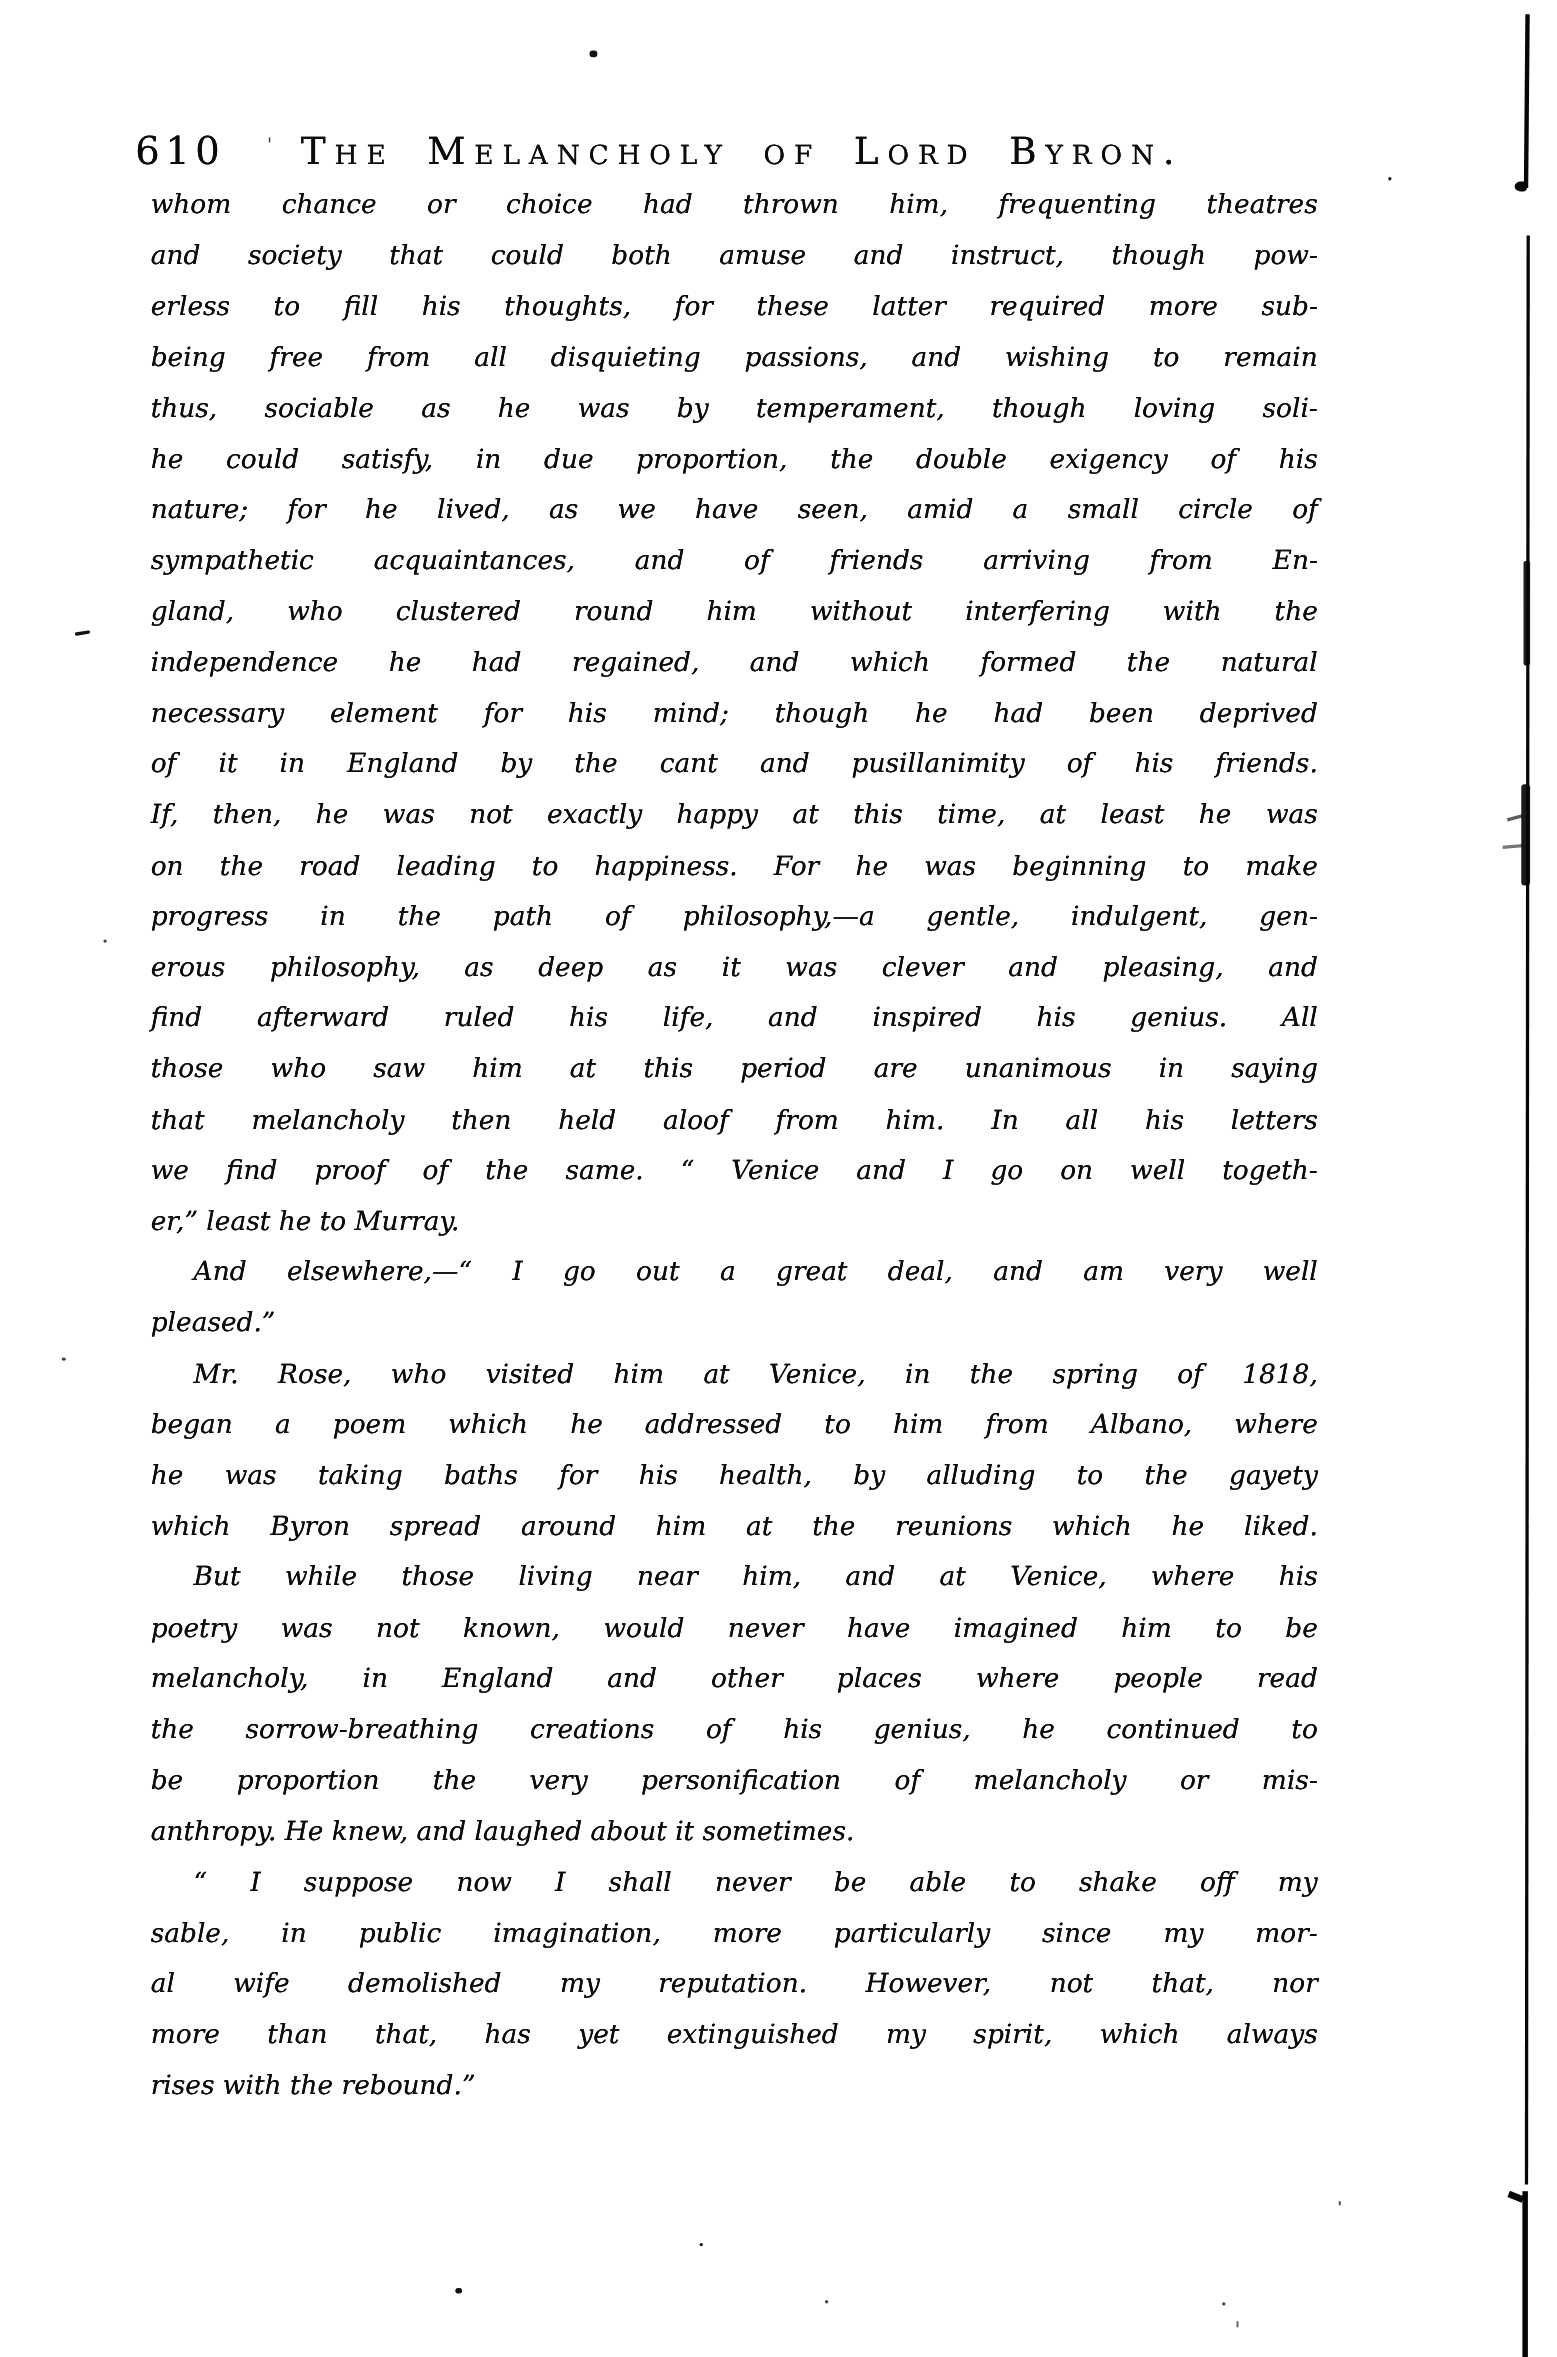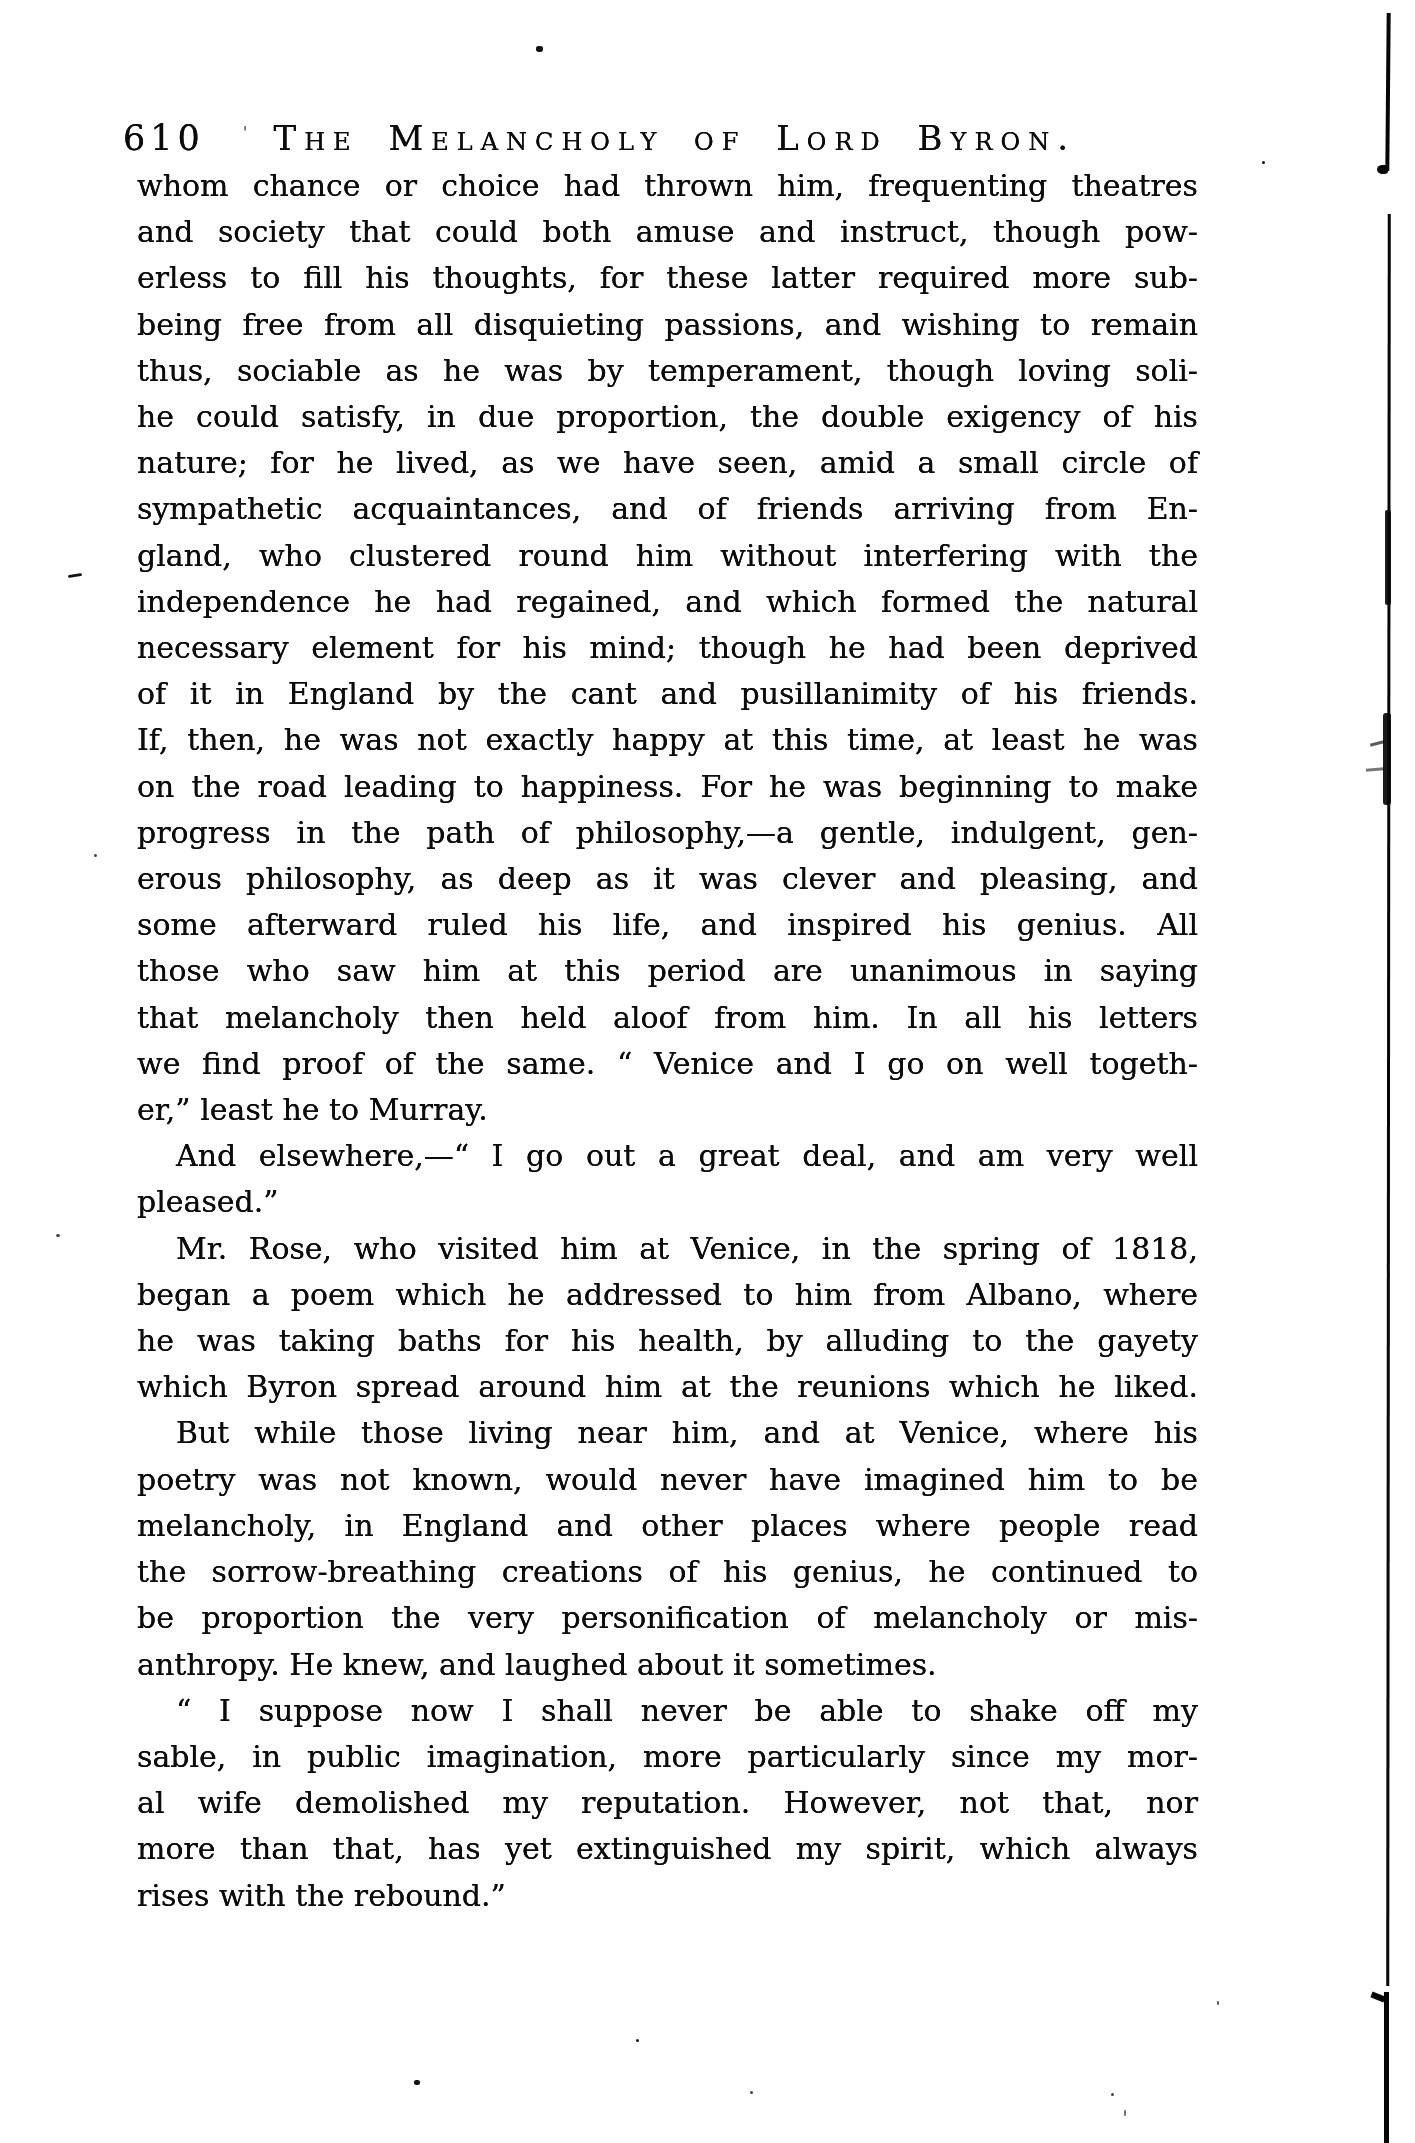--- a/index.html
+++ b/index.html
@@ -46,26 +46,27 @@
     text-shadow: 0 0 0.5px currentColor;
   }
   
   .text-column {
     position: absolute;
     left: 137px;
     top: 163px;
     width: 1061px;
   }
   .line {
-    font-size: 30px;
+    font-size: 24px;
     line-height: 46.2px;
     text-align: justify;
     text-align-last: justify;
     text-shadow: 0 0 0.5px currentColor;
     white-space: normal;
+    font-style: italic;
   }
   .line.indent { padding-left: 39px; }
   .line.end { text-align-last: left; }
   
   .art {
     position: absolute;
     background: #060606;
   }
   .seg-a   { left: 1386px; top: 13px;   width: 4px;  height: 158px; transform: rotate(0.5deg); }
   .seg-a-hook { left: 1377px; top: 165px; width: 11px; height: 9px; border-radius: 60% 0 40% 60%; }
@@ -110,21 +111,21 @@
       <div class="line">nature; for he lived, as we have seen, amid a small circle of</div>
       <div class="line">sympathetic acquaintances, and of friends arriving from En-</div>
       <div class="line">gland, who clustered round him without interfering with the</div>
       <div class="line">independence he had regained, and which formed the natural</div>
       <div class="line">necessary element for his mind; though he had been deprived</div>
       <div class="line">of it in England by the cant and pusillanimity of his friends.</div>
       <div class="line">If, then, he was not exactly happy at this time, at least he was</div>
       <div class="line">on the road leading to happiness. For he was beginning to make</div>
       <div class="line">progress in the path of philosophy,—a gentle, indulgent, gen-</div>
       <div class="line">erous philosophy, as deep as it was clever and pleasing, and</div>
-      <div class="line">some afterward ruled his life, and inspired his genius.  All</div>
+      <div class="line">find afterward ruled his life, and inspired his genius.  All</div>
       <div class="line">those who saw him at this period are unanimous in saying</div>
       <div class="line">that melancholy then held aloof from him.  In all his letters</div>
       <div class="line">we find proof of the same.  “ Venice and I go on well togeth-</div>
       <div class="line end">er,” least he to Murray.</div>
       <div class="line indent">And elsewhere,—“ I go out a great deal, and am very well</div>
       <div class="line end">pleased.”</div>
       <div class="line indent">Mr. Rose, who visited him at Venice, in the spring of 1818,</div>
       <div class="line">began a poem which he addressed to him from Albano, where</div>
       <div class="line">he was taking baths for his health, by alluding to the gayety</div>
       <div class="line">which Byron spread around him at the reunions which he liked.</div>

